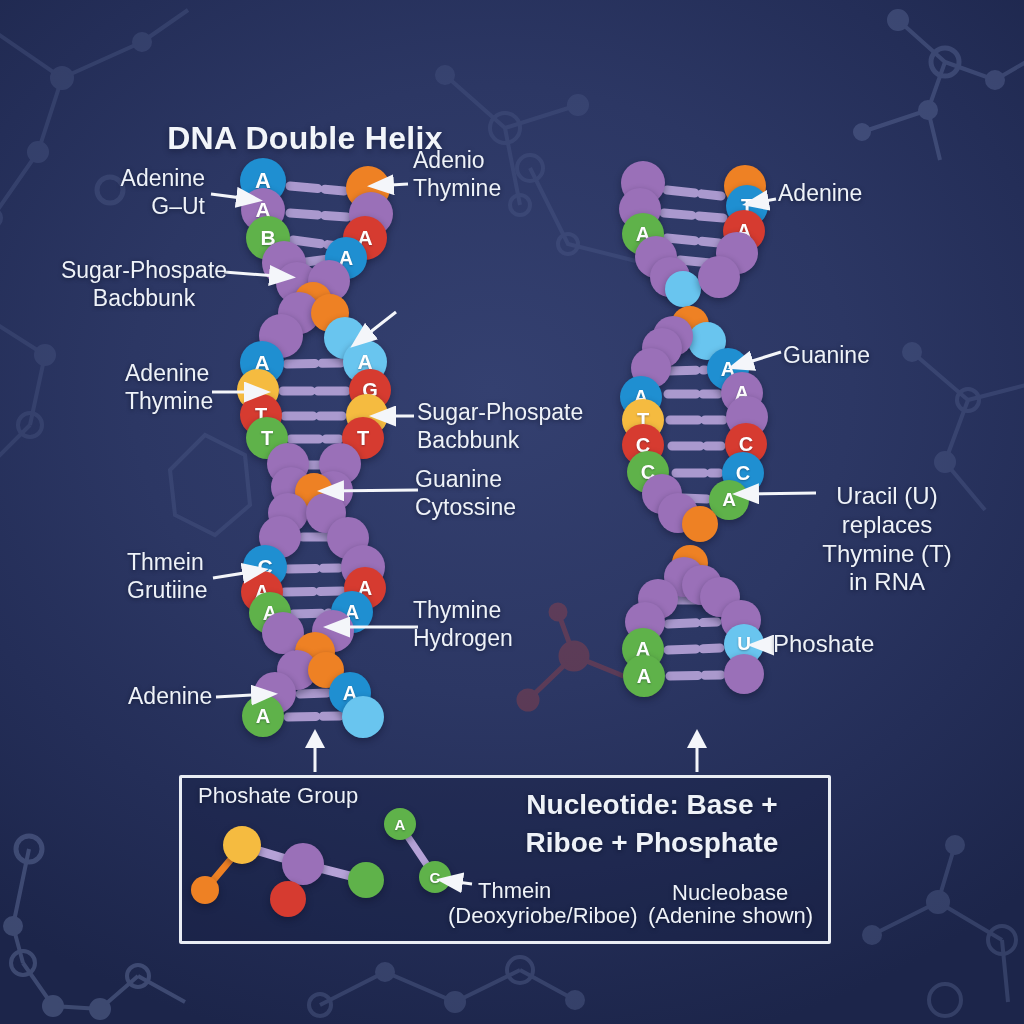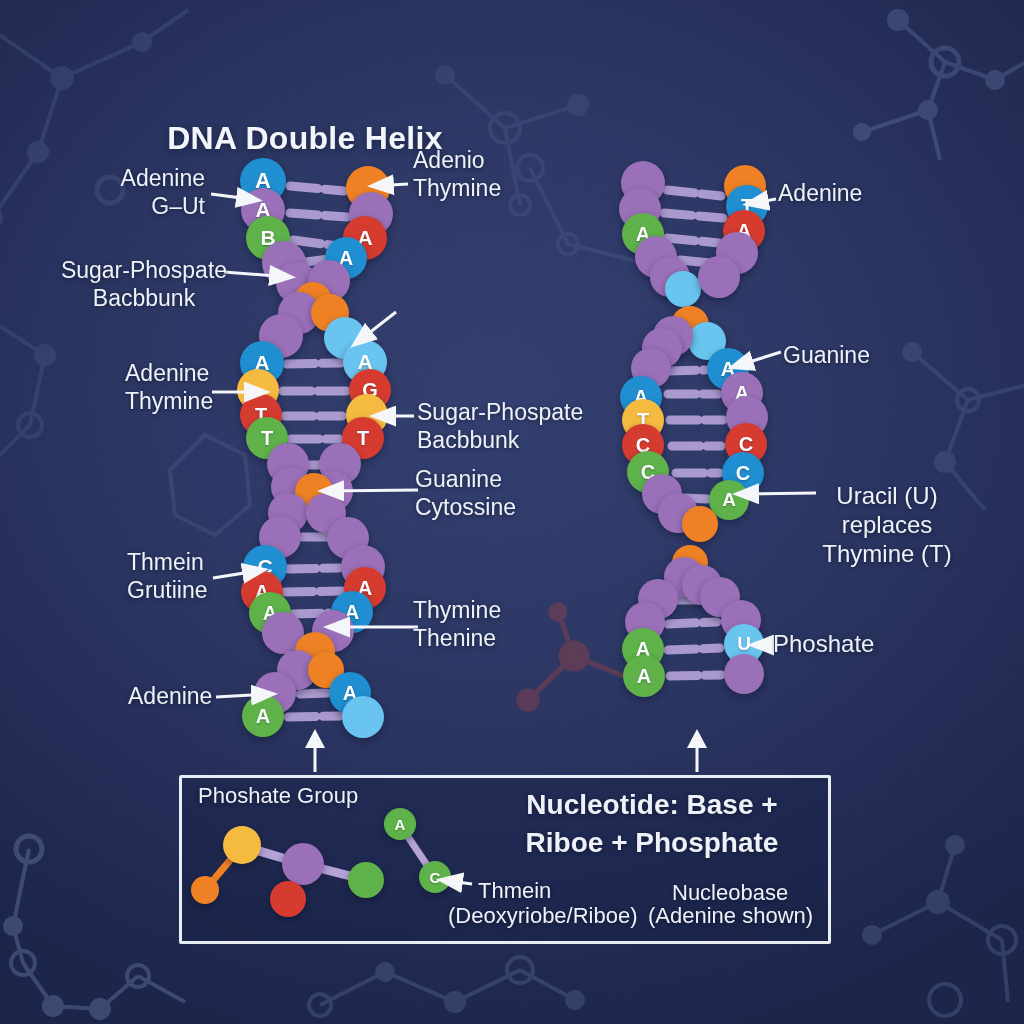--- a/index.html
+++ b/index.html
@@ -301,32 +301,33 @@
       <div class="diagram-label" style="left: 417px; top: 399px;">
         <div>Sugar-Phospate</div>
         <div>Bacbbunk</div>
       </div>
       <div class="diagram-label" style="left: 415px; top: 466px;">
         <div>Guanine</div>
         <div>Cytossine</div>
       </div>
       <div class="diagram-label" style="left: 413px; top: 597px;">
         <div>Thymine</div>
-        <div>Thenine</div>
+        <div>Hydrogen</div>
       </div>
       <div class="diagram-label" style="left: 778px; top: 180px;">
         <div>Adenine</div>
       </div>
       <div class="diagram-label" style="left: 783px; top: 342px;">
         <div>Guanine</div>
       </div>
       <div class="diagram-label" style="left: 812px; top: 482px; width: 150px; text-align: center; font-size: 24px;">
         <div>Uracil (U)</div>
         <div>replaces</div>
         <div>Thymine (T)</div>
+        <div>in RNA</div>
       </div>
       <div class="diagram-label" style="left: 773px; top: 630px; font-size: 24px;">
         <div>Phoshate</div>
       </div>
     </div>
 
   <div id="legend-text">
     <div class="lg lg-phosphate">Phoshate Group</div>
     <div class="lg lg-title">
       <div>Nucleotide: Base +</div>

